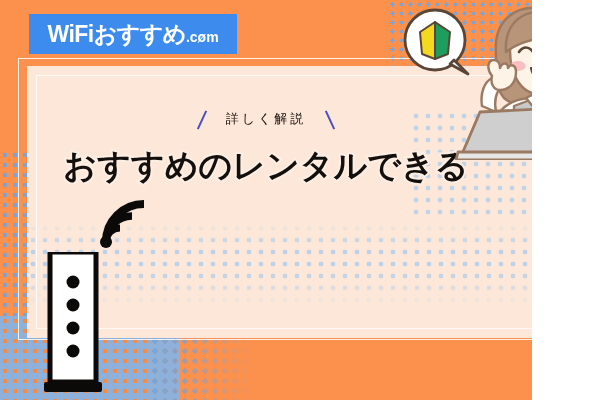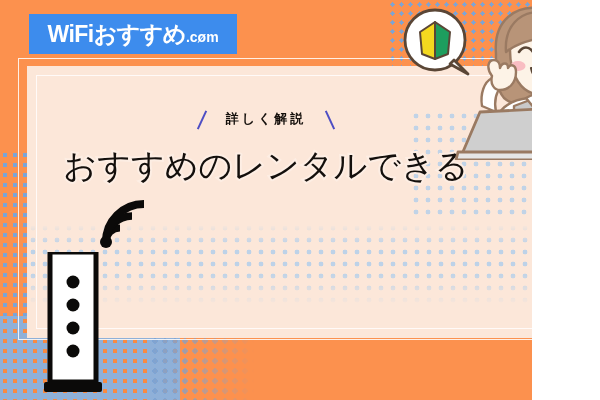--- a/index.html
+++ b/index.html
@@ -133,21 +133,21 @@
     position: absolute;
     left: 0; right: 0; top: 110px;
     display: flex;
     align-items: center;
     justify-content: center;
     gap: 16px;
     z-index: 6;
   }
   .eyebrow-text {
     font-size: 13px;
-    font-weight: bold;
+    font-weight: normal;
     color: #15100c;
     letter-spacing: 3px;
   }
   .slash {
     width: 16px; height: 18px;
     position: relative;
   }
   .slash::before {
     content: "";
     position: absolute;
@@ -160,21 +160,21 @@
 
   
   .title-wrap {
     position: absolute;
     left: 0; right: 0; top: 145px;
     text-align: center;
     z-index: 6;
   }
   .title-line {
     font-size: 33px;
-    font-weight: normal;
+    font-weight: bold;
     color: #130f0c;
     line-height: 1.28;
     letter-spacing: 0px;
     -webkit-text-stroke: 4px #fdeee4;
     paint-order: stroke fill;
     white-space: nowrap;
   }
 
   
   .wifi-icon {

